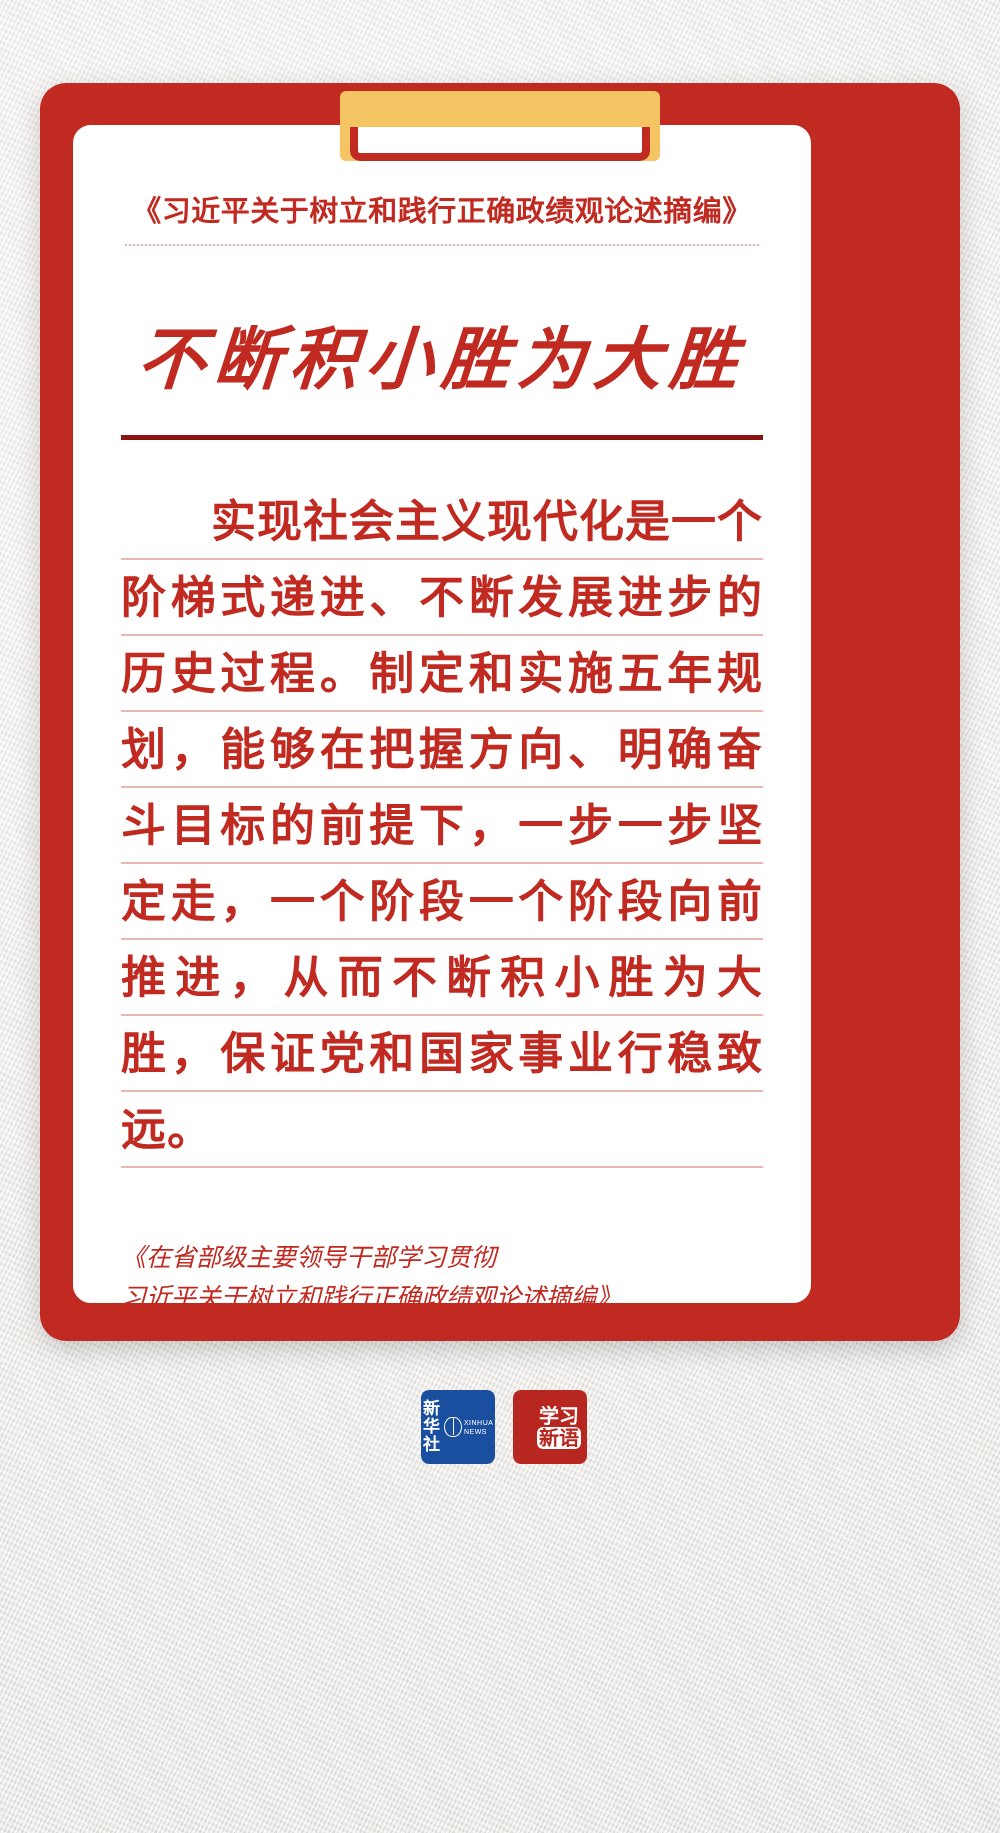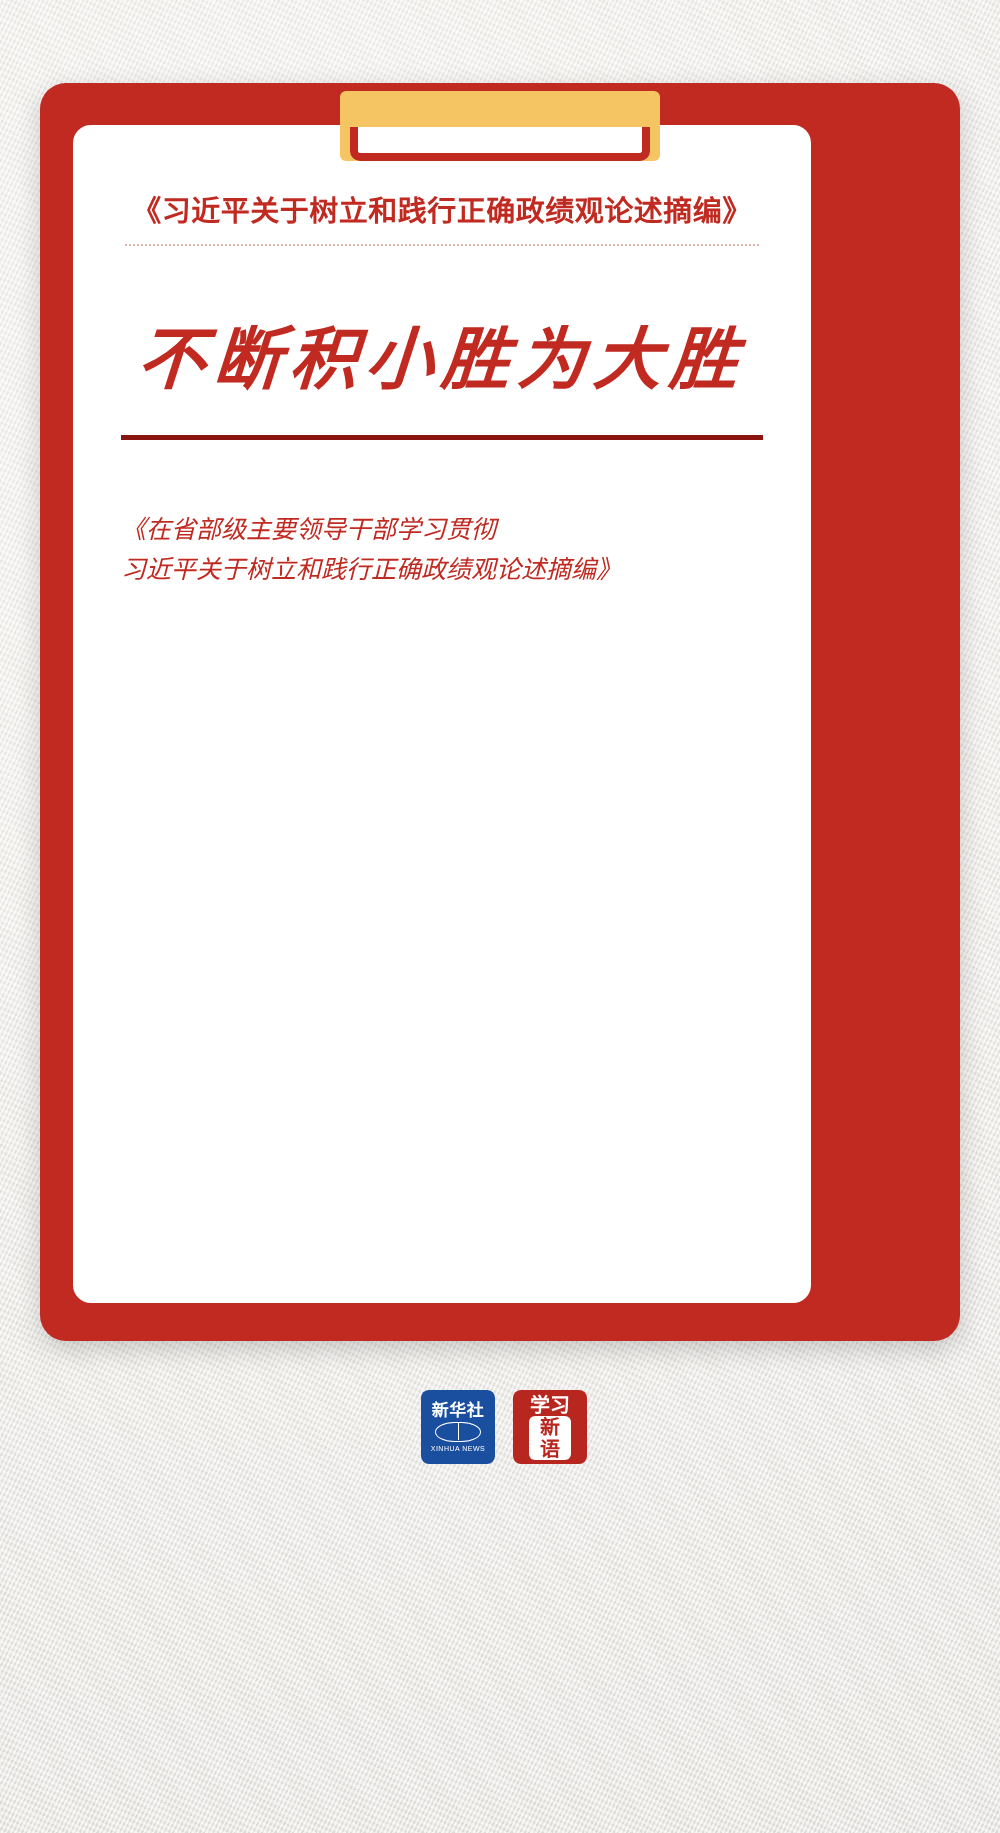--- a/index.html
+++ b/index.html
@@ -153,21 +153,21 @@
     align-items: center;
     gap: 18px;
   }
   .logo-xinhua {
     width: 74px;
     height: 74px;
     background: #1a4fa0;
     border-radius: 8px;
     color: #ffffff;
     display: flex;
-    flex-direction: column;
+    flex-direction: row;
     align-items: center;
     justify-content: center;
     gap: 2px;
     box-sizing: border-box;
     padding: 6px 2px;
     margin-left: 8px;
   }
   .logo-xinhua .cn {
     font-size: 17px;
     font-weight: bold;
@@ -196,23 +196,23 @@
     background: #ffffff;
   }
   .logo-xuexi {
     width: 74px;
     height: 74px;
     background: #b7271f;
     border-radius: 8px;
     color: #ffffff;
     display: flex;
     align-items: center;
-    justify-content: center;
-    box-sizing: border-box;
-    padding: 16px;
+    justify-content: flex-end;
+    box-sizing: border-box;
+    padding: 6px;
   }
   .logo-xuexi .seal {
     font-family: "DejaVu Serif", serif;
     font-size: 20px;
     font-weight: bold;
     line-height: 22px;
     text-align: center;
     letter-spacing: 0;
   }
   .logo-xuexi .seal span {
@@ -236,20 +236,21 @@
   <div class="clip-top-inner"></div>
 
   <div class="sheet">
 
     <div class="book-title">《习近平关于树立和践行正确政绩观论述摘编》</div>
     <div class="dot-rule"></div>
 
     <div class="headline">不断积小胜为大胜</div>
     <div class="headline-rule"></div>
 
+    <div class="quote">实现社会主义现代化是一个阶梯式递进、不断发展进步的历史过程。制定和实施五年规划，能够在把握方向、明确奋斗目标的前提下，一步一步坚定走，一个阶段一个阶段向前推进，从而不断积小胜为大胜，保证党和国家事业行稳致远。</div>
 
     <div class="source">
       <div>《在省部级主要领导干部学习贯彻</div>
       <div>习近平关于树立和践行正确政绩观论述摘编》</div>
     </div>
 
   </div>
 </div>
 
 <div class="footer">

